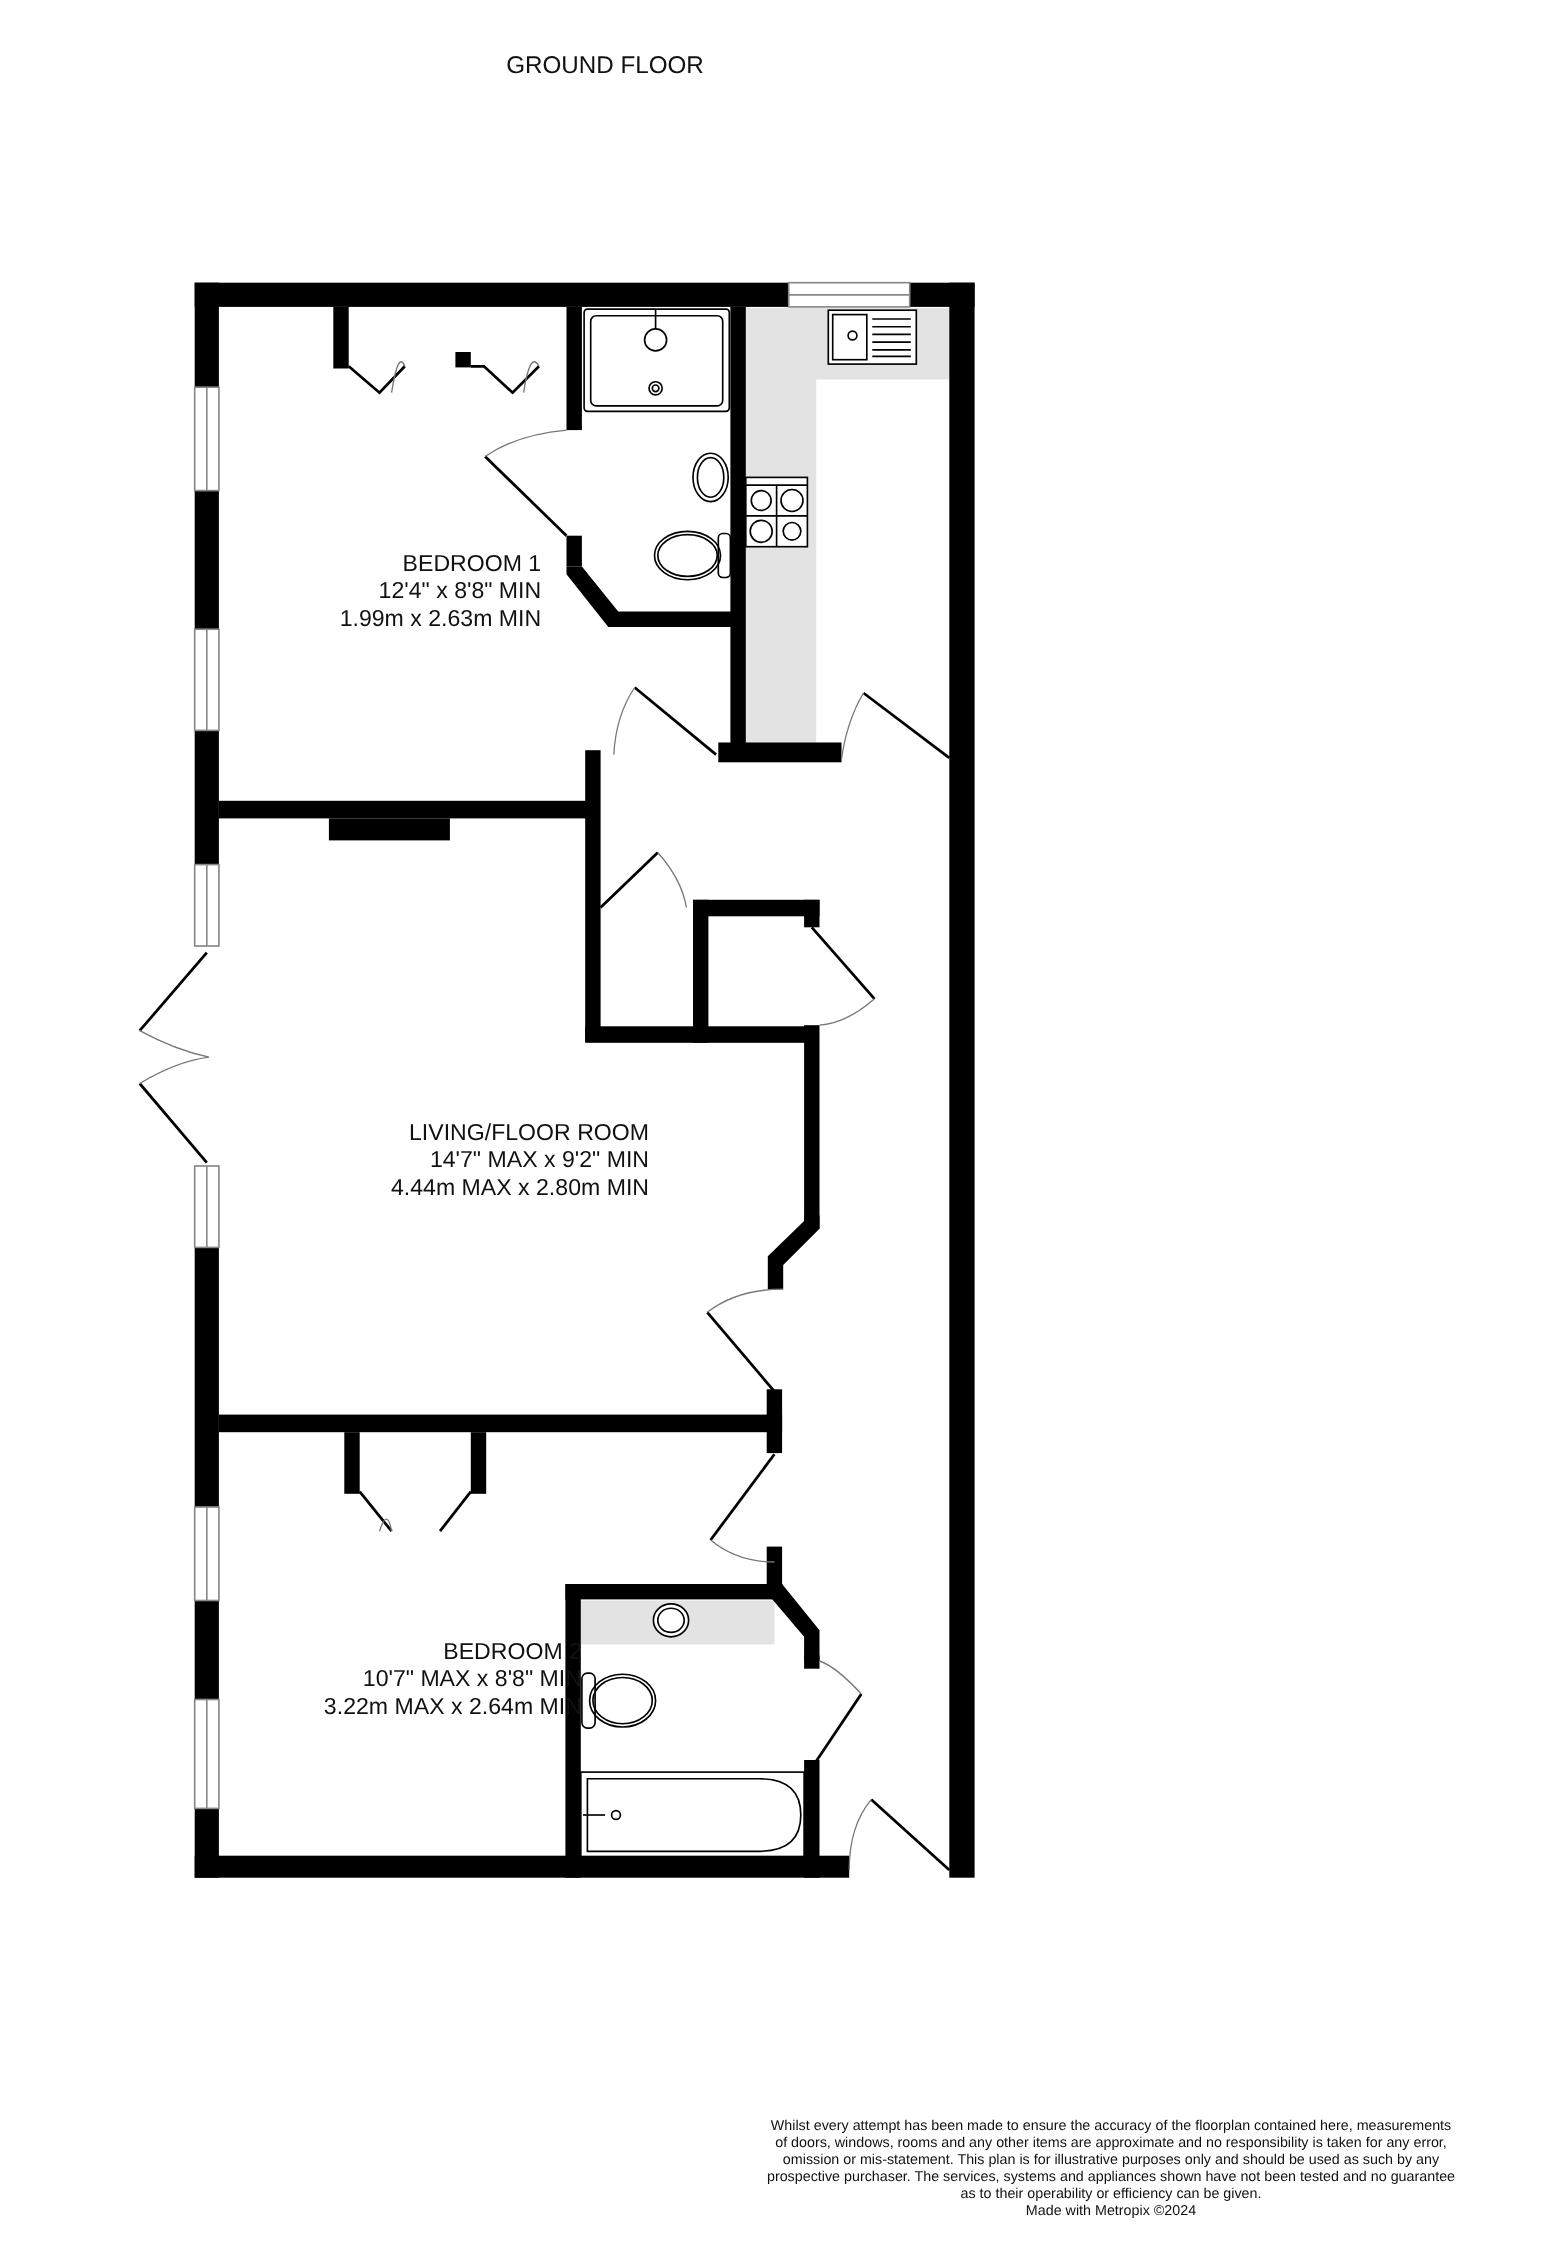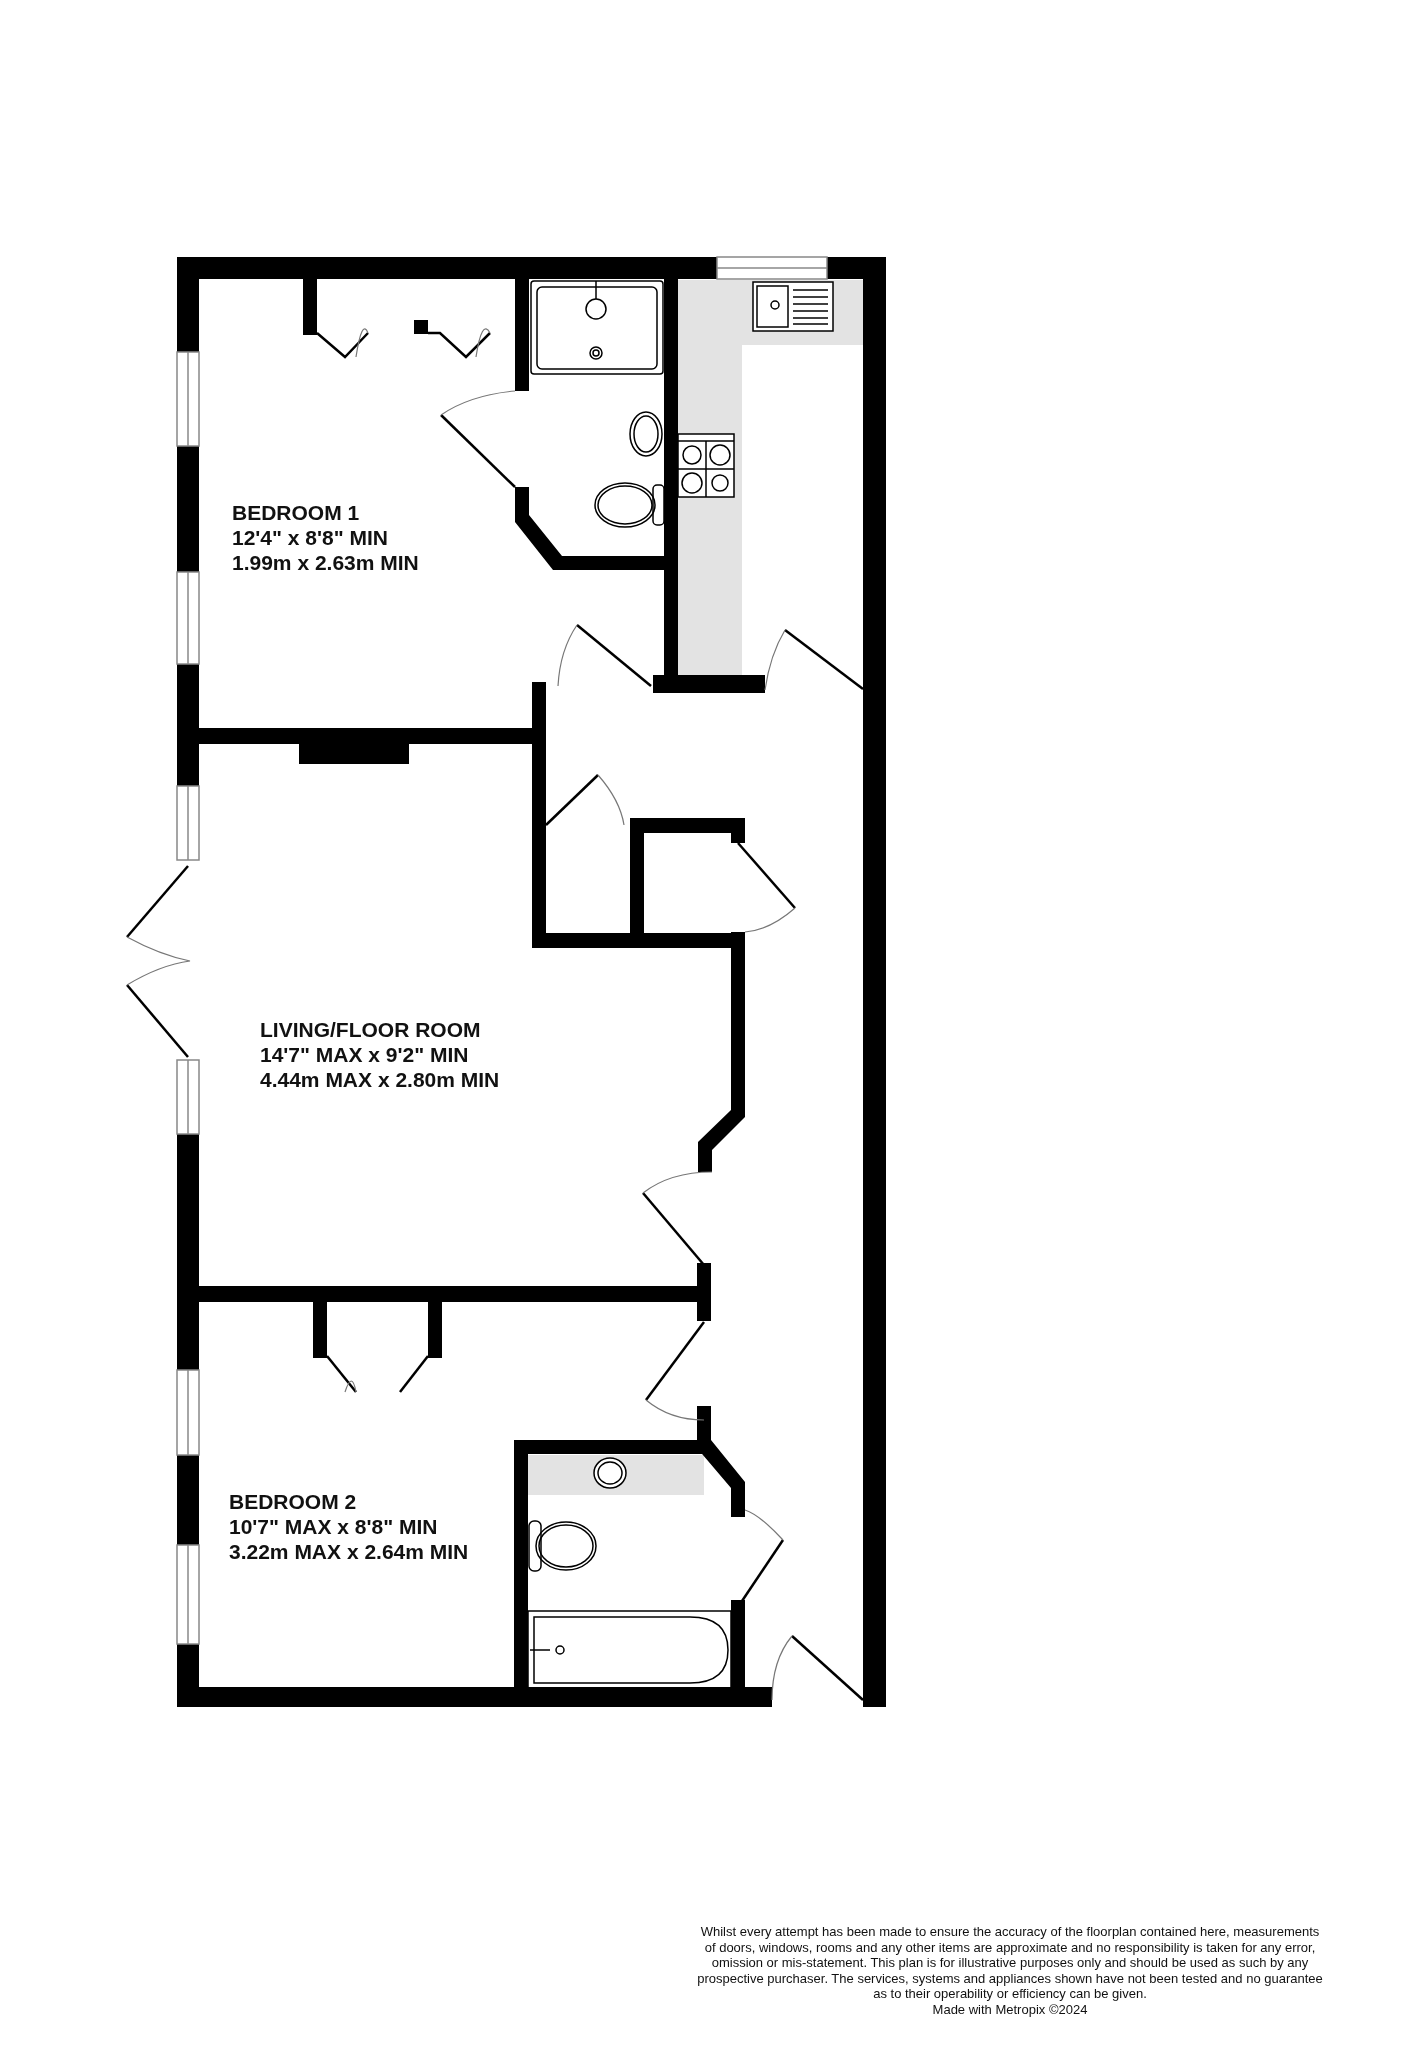--- a/index.html
+++ b/index.html
@@ -1,31 +1,32 @@
 <!DOCTYPE html>
 <html><head>
 <meta charset="utf-8">
 <style>
   html, body { margin: 0; padding: 0; background: #ffffff; }
   body { width: 1405px; height: 2048px; position: relative; overflow: hidden;
          font-family: "Liberation Sans", sans-serif; color: #111; }
   .title-block { position: absolute; left: 300px; top: 46px; width: 500px; text-align: center;
                  font-size: 22px; line-height: 26px; color: #111; }
   .plan { position: absolute; left: 0; top: 0; }
-  .room-label { position: absolute; text-align: left; font-weight: bold;
+  .room-label { position: absolute; text-align: right; font-weight: normal;
                 font-size: 21px; line-height: 25px; color: #111; white-space: nowrap; }
   .footer { position: absolute; left: 660px; top: 1924px; width: 700px; text-align: center; color: #111; }
   .footer .total { font-size: 17px; line-height: 22px; margin-bottom: 6px; }
   .footer .disclaimer { font-size: 13px; line-height: 15.5px; }
   .footer .credit { font-size: 13px; line-height: 16px; text-align: center; }
 </style>
 </head>
 <body>
 
 <div class="title-block">
+  <div>GROUND FLOOR</div>
 </div>
 
 <svg class="plan" width="1405" height="2048" viewBox="0 0 1405 2048" xmlns="http://www.w3.org/2000/svg">
 
   <g fill="#e3e3e3">
     <rect x="677" y="280" width="186" height="65"></rect>
     <rect x="677" y="280" width="65" height="396"></rect>
   </g>
   <rect x="528" y="1455" width="176" height="40" fill="#e3e3e3"></rect>
 

